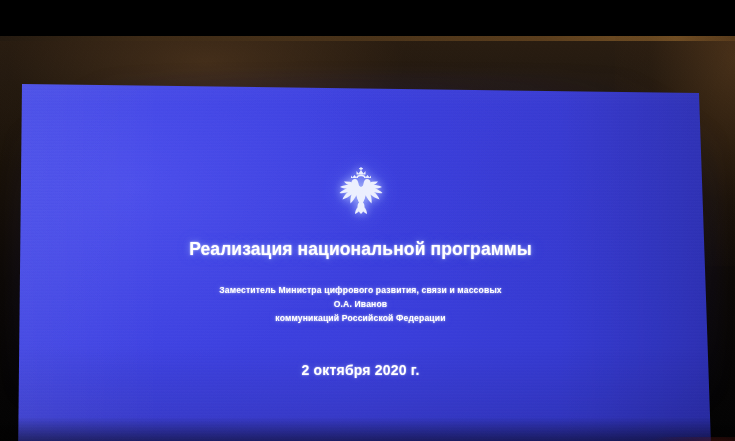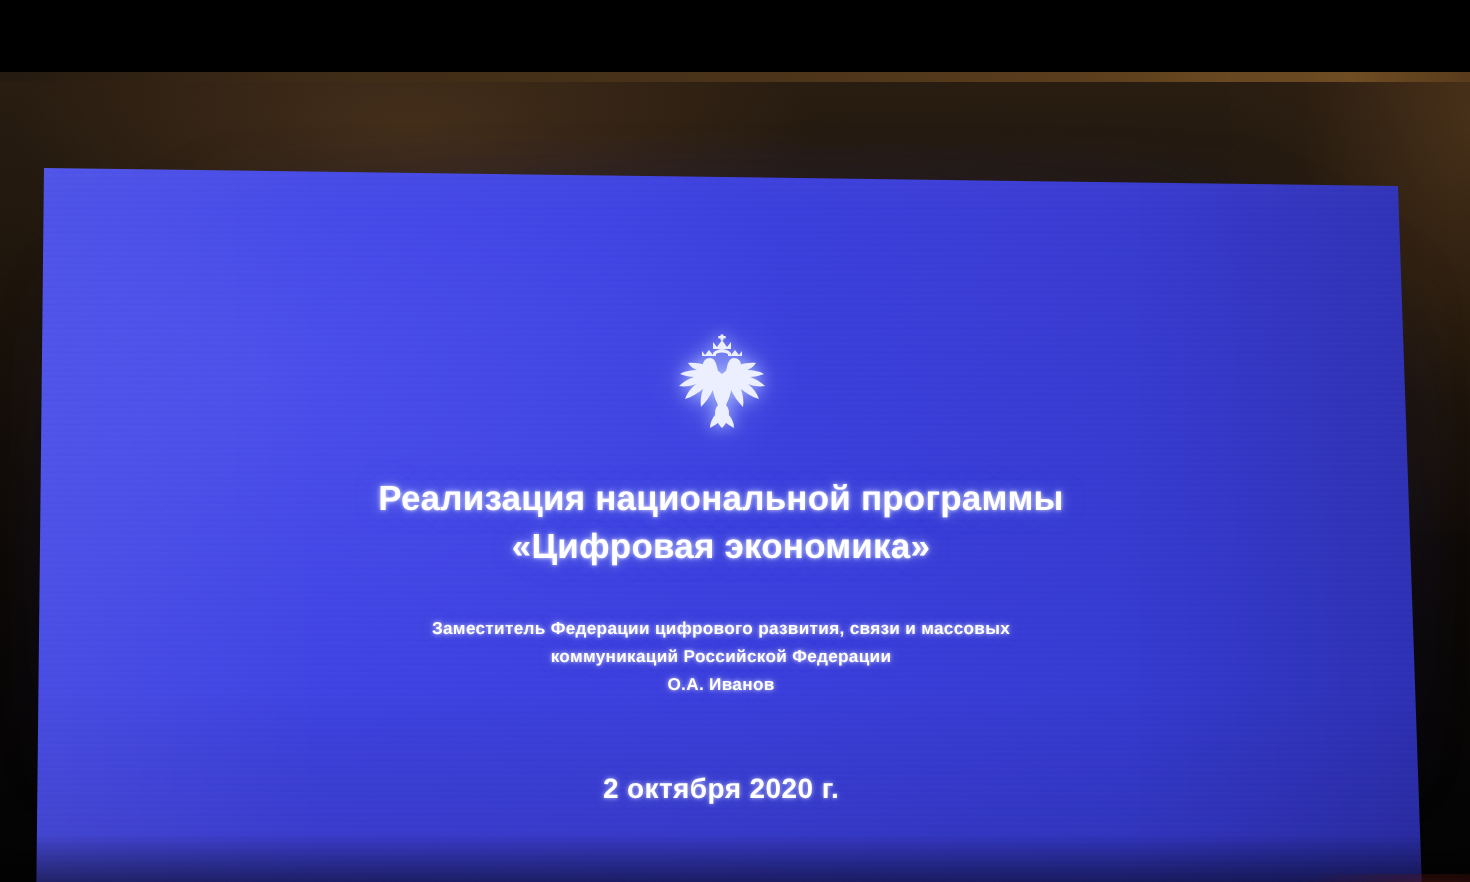--- a/index.html
+++ b/index.html
@@ -214,27 +214,26 @@
           <rect x="76" y="43" width="2.4" height="9" rx="1"></rect>
           <circle cx="77.2" cy="41.5" r="2.6"></circle>
 
           <path d="M58 80 C54 84 52 89 52 94 C56 92 60 89 63 86 L64 82 Z"></path>
           <path d="M70 80 C74 84 76 89 76 94 C72 92 68 89 65 86 L64 82 Z"></path>
         </g>
       </svg>
 
       <div class="title-block">
         <span class="title-line">Реализация национальной программы</span>
-        <span class="title-line">«Цифровая экономика»</span>
       </div>
 
       <div class="author-block">
-        <span class="author-line">Заместитель Федерации цифрового развития, связи и массовых</span>
+        <span class="author-line">Заместитель Министра цифрового развития, связи и массовых</span>
+        <span class="author-line">О.А. Иванов</span>
         <span class="author-line">коммуникаций Российской Федерации</span>
-        <span class="author-line">О.А. Иванов</span>
       </div>
 
       <div class="date-line">2 октября 2020 г.</div>
 
     </div>
   </div>
 
   <div class="wall-bottom-dark"></div>
   <div class="wall-bottom-red"></div>
 

